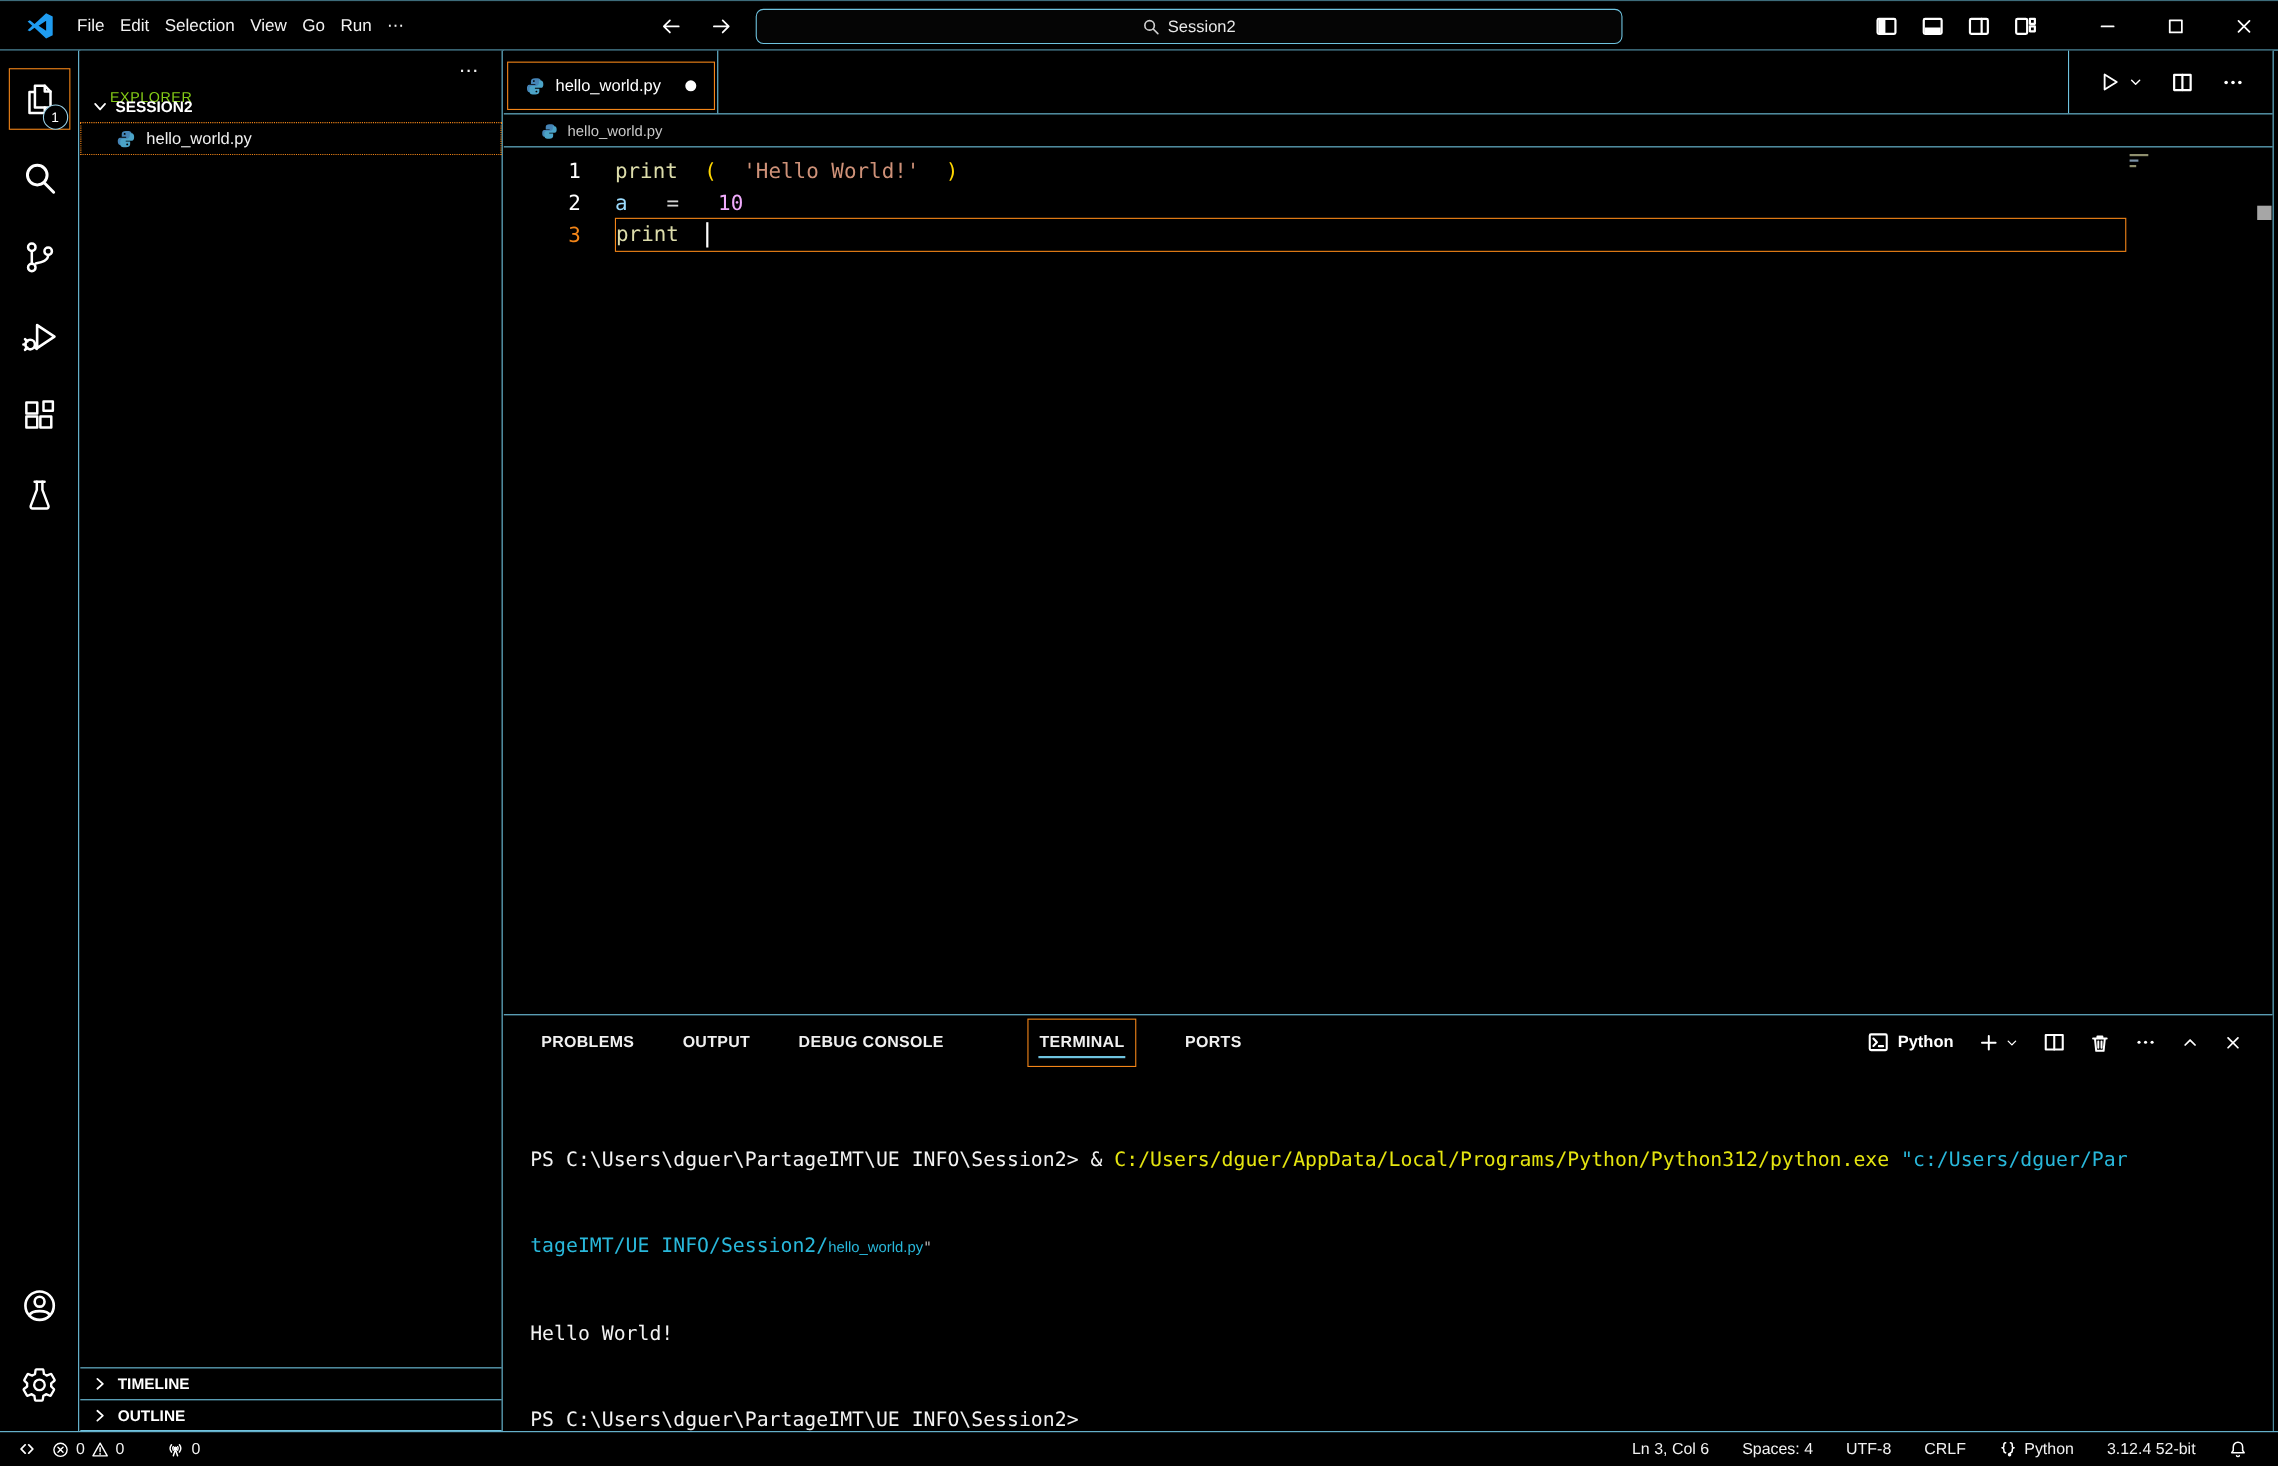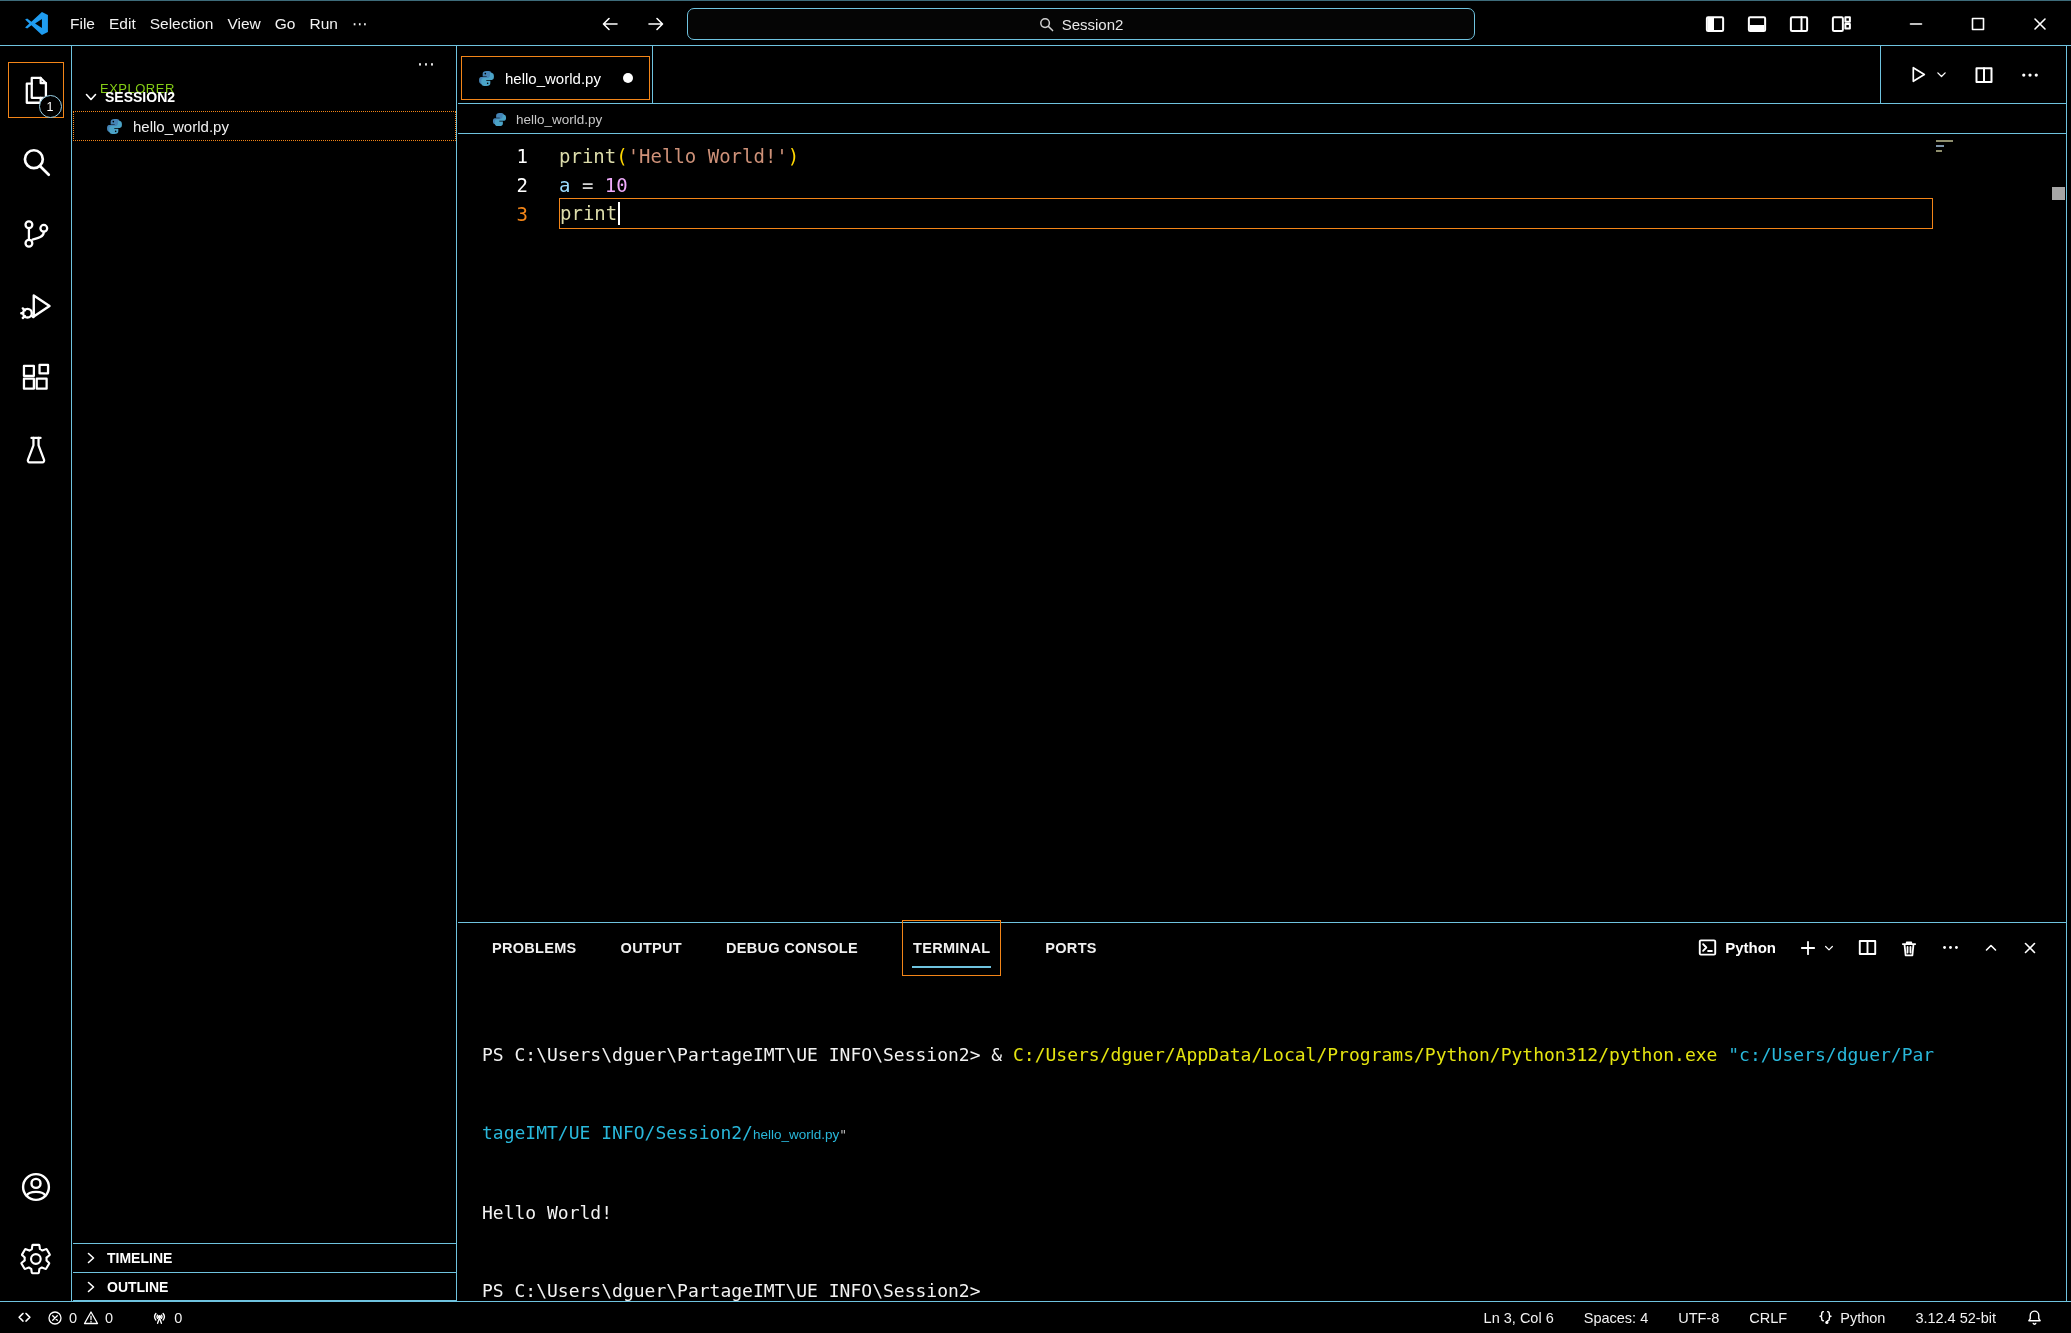--- a/index.html
+++ b/index.html
@@ -60,35 +60,35 @@
   .editor-actions{ margin-left:auto; border-left:1px solid #6fc3df; display:flex; align-items:center;
                    gap:26px; padding:0 26px; }
   .breadcrumbs{ position:absolute; left:0; top:59px; right:0; height:29px; border-bottom:1px solid #6fc3df;
                 display:flex; align-items:center; gap:9px; padding-left:34px; font-size:13.5px; color:#c8c8c8; }
 
   .code{ position:absolute; left:0; top:89px; right:0; height:787px; font-family:"DejaVu Sans Mono", monospace;
          font-size:19px; }
   .crow{ display:flex; align-items:center; height:29px; }
   .gut{ width:70px; text-align:right; color:#fff; flex:none; }
   .gut.active{ color:#f38518; }
-  .lc{ margin-left:31px; display:flex; align-items:center; white-space:pre; }
+  .lc{ margin-left:31px; display:flex; align-items:center; white-space:pre;gap:24px; }
   .lc3{ width:1374px; height:31px; border:1px solid #f38518; margin-top:-1px; padding-left:0; }
   .cursor{ width:2px; height:23px; background:#fff; margin-left:1px; }
   .c-fn{ color:#dcdcaa; } .c-p{ color:#ffd700; } .c-s{ color:#ce9178; }
   .c-v{ color:#9cdcfe; } .c-o{ color:#d4d4d4; } .c-n{ color:#f0abfc; }
   .minimap{ position:absolute; top:5px; right:108px; width:22px; display:flex; flex-direction:column; gap:3px; }
   .minimap div{ height:2px; background:#8f8f6e; }
   .mm1{ width:17px; } .mm2{ width:8px; background:#7d93a8 !important; } .mm3{ width:6px; }
   .scroll-thumb{ position:absolute; top:52px; right:1px; width:13px; height:13px; background:#a6a6a6; }
 
   
   .panel{ position:absolute; left:0; right:0; top:876px; bottom:0; border-top:1px solid #6fc3df; background:#000; }
   .panel-tabs{ height:49px; display:flex; align-items:center; padding-left:34px; gap:44px;font-weight:bold; }
   .ptab{ font-size:14.5px; letter-spacing:.3px; color:#f0f0f0; height:100%; display:flex; align-items:center; }
-  .ptab.active{ border:1px solid #f38518; height:56px; padding:0 10px; position:relative; }
+  .ptab.active{ border:1px solid #f38518; height:44px; padding:0 10px; position:relative;margin-left:32px; }
   .ptab.active::after{ content:""; position:absolute; left:9px; right:9px; bottom:7px; height:2px; background:#6fc3df; }
   .panel-actions{ margin-left:auto; display:flex; align-items:center; gap:23px; padding-right:28px; }
   .shell-label{ display:flex; align-items:center; gap:8px; font-size:15px; }
   .plus-chev{ display:flex; align-items:center; gap:6px; }
   .terminal{ padding:18px 0 0 24px; font-family:"DejaVu Sans Mono", monospace; font-size:18px; line-height:26px;
              white-space:pre-wrap; }
   .t-w{ color:#f2f2f2; } .t-y{ color:#e5e510; } .t-c{ color:#29b8db; }
   .t-sm{ font-size:13.5px; font-family:"Liberation Sans", sans-serif; }
   .t-q{ font-size:13px; color:#bdbdbd; }
 

